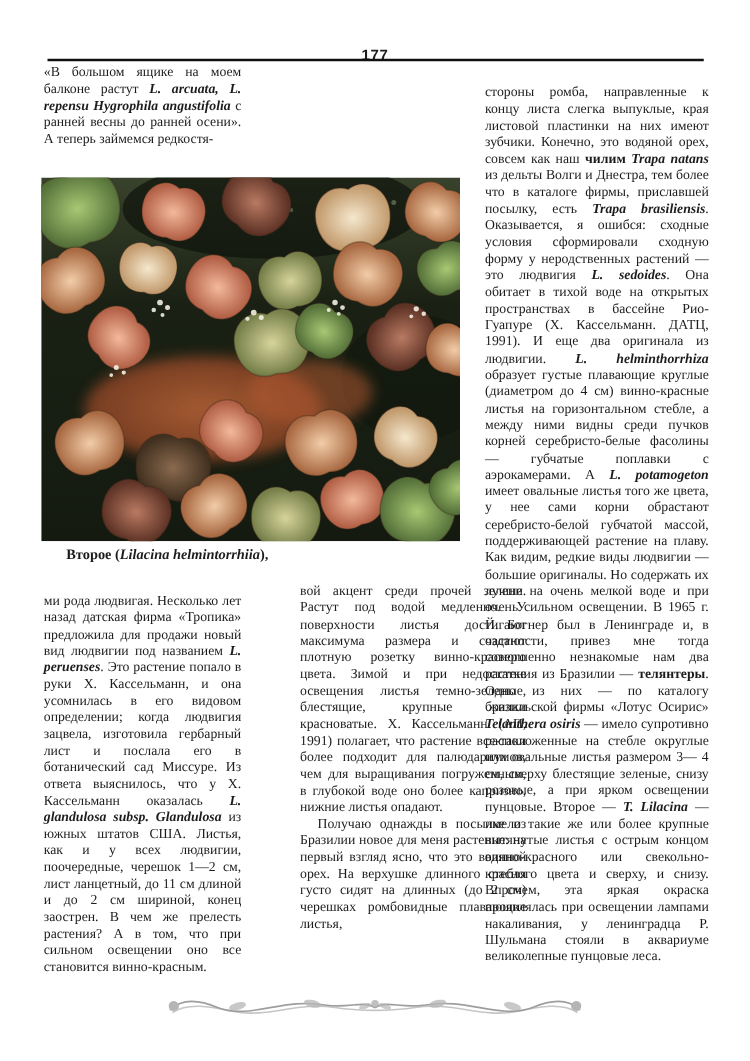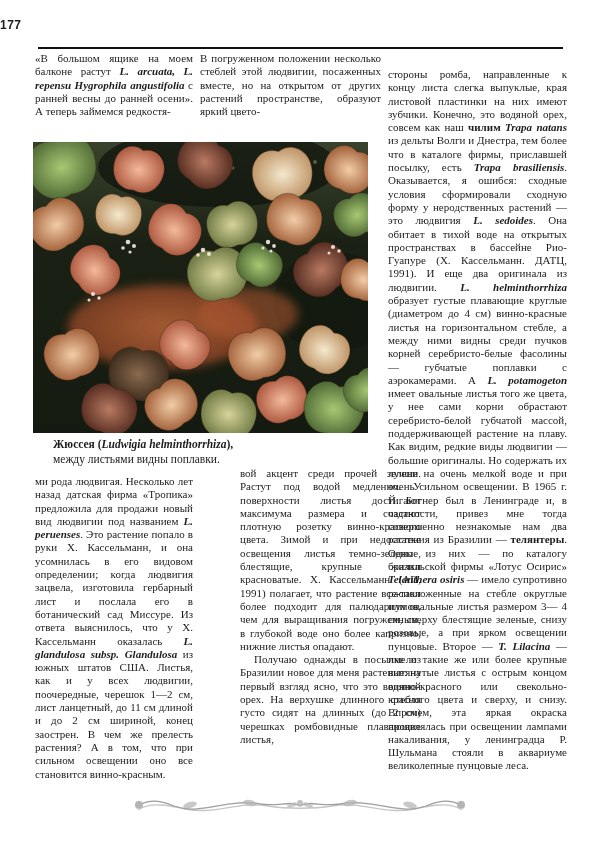--- a/index.html
+++ b/index.html
@@ -6,22 +6,22 @@
   .page{
     position:relative;
     width:600px;height:849px;
     margin:0 auto;
     background:#ffffff;
     font-family:"Liberation Serif", serif;
     color:#1c1c1c;
     overflow:hidden;
   }
   .pagenum{
-    position:absolute;top:18px;left:0;width:600px;
-    text-align:left;
+    position:absolute;top:37px;left:0;width:600px;
+    text-align:center;
     font-family:"Liberation Sans", sans-serif;
     font-weight:bold;font-size:12px;letter-spacing:.5px;
   }
   .rule{
     position:absolute;top:47px;left:38px;width:525px;height:2px;
     background:#111;
   }
   .txt{
     position:absolute;
     font-size:11px;line-height:13.3px;
@@ -48,21 +48,20 @@
 <body>
 
 <div class="page">
 
   <div class="pagenum">177</div>
   <div class="rule"></div>
 
   <div class="txt col-left" style="top:52px;"><span>«В большом ящике на моем балконе растут </span><span class="run-bi">L. arcuata, L. repensu Hygrophila angustifolia</span><span> с ранней весны до ранней осени». А теперь займемся редкостя-</span></div>
   <div class="txt col-left" style="top:475px;"><span>ми рода людвигая. Несколько лет назад датская фирма «Тропика» предложила для продажи новый вид людвигии под названием </span><span class="run-bi">L. peruenses</span><span>. Это растение попало в руки Х. Кассельманн, и она усомнилась в его видовом определении; когда людвигия зацвела, изготовила гербарный лист и послала его в ботанический сад Миссуре. Из ответа выяснилось, что у Х. Кассельманн оказалась </span><span class="run-bi">L. glandulosa subsp. Glandulosa</span><span> из южных штатов США. Листья, как и у всех людвигии, поочередные, черешок 1—2 см, лист ланцетный, до 11 см длиной и до 2 см шириной, конец заострен. В чем же прелесть растения? А в том, что при сильном освещении оно все становится винно-красным.</span></div>
 
-  <div class="txt col-mid" style="top:52px;"><span>В погруженном положении несколько стеблей этой людвигии, посаженных вместе, но на открытом от других растений пространстве, образуют яркий цвето-</span></div>
   <div class="txt col-mid" style="top:467px;margin-left:40px;">
     <div><span>вой акцент среди прочей зелени. Растут под водой медленно. У поверхности листья достигают максимума размера и создают плотную розетку винно-красного цвета. Зимой и при недостатке освещения листья темно-зеленые, блестящие, крупные жилки красноватые. Х. Кассельманн (АП, 1991) полагает, что растение все-таки более подходит для палюдариумов, чем для выращивания погруженным, в глубокой воде оно более капризно, нижние листья опадают.</span></div>
     <div class="indent"><span>Получаю однажды в посылке из Бразилии новое для меня растение: на первый взгляд ясно, что это водяной орех. На верхушке длинного стебля густо сидят на длинных (до 2 см) черешках ромбовидные плавающие листья,</span></div>
   </div>
 
   <div class="txt col-right" style="top:52px;"><span>стороны ромба, направленные к концу листа слегка выпуклые, края листовой пластинки на них имеют зубчики. Конечно, это водяной орех, совсем как наш </span><span class="run-b">чилим </span><span class="run-bi">Trapa natans</span><span> из дельты Волги и Днестра, тем более что в каталоге фирмы, приславшей посылку, есть </span><span class="run-bi">Trapa brasiliensis</span><span>. Оказывается, я ошибся: сходные условия сформировали сходную форму у неродственных растений — это людвигия </span><span class="run-bi">L. sedoides</span><span>. Она обитает в тихой воде на открытых пространствах в бассейне Рио-Гуапуре (Х. Кассельманн. ДАТЦ, 1991). И еще два оригинала из людвигии. </span><span class="run-bi">L. helminthorrhiza</span><span> образует густые плавающие круглые (диаметром до 4 см) винно-красные листья на горизонтальном стебле, а между ними видны среди пучков корней серебристо-белые фасолины — губчатые поплавки с аэрокамерами. А </span><span class="run-bi">L. potamogeton</span><span> имеет овальные листья того же цвета, у нее сами корни обрастают серебристо-белой губчатой массой, поддерживающей растение на плаву. Как видим, редкие виды людвигии — большие оригиналы. Но содержать их лучше на очень мелкой воде и при очень сильном освещении. В 1965 г. Й. Богнер был в Ленинграде и, в частности, привез мне тогда совершенно незнакомые нам два растения из Бразилии — </span><span class="run-b">телянтеры</span><span>. Одно из них — по каталогу бразильской фирмы «Лотус Осирис» </span><span class="run-bi">Telanthera osiris</span><span> — имело супротивно расположенные на стебле округлые или овальные листья размером 3— 4 см, сверху блестящие зеленые, снизу розовые, а при ярком освещении пунцовые. Второе — </span><span class="run-bi">T. Lilacina</span><span> — имело такие же или более крупные вытянутые листья с острым концом винно-красного или свекольно-красного цвета и сверху, и снизу. Впрочем, эта яркая окраска проявлялась при освещении лампами накаливания, у ленинградца Р. Шульмана стояли в аквариуме великолепные пунцовые леса.</span></div>
 
   <div class="photo">
     <svg width="335" height="291" viewBox="0 0 335 291" preserveAspectRatio="none">
       <defs>
@@ -175,22 +174,21 @@
           <circle cx="306" cy="109" r="1.8"></circle>
           <circle cx="296" cy="111" r="1.5"></circle>
         <circle cx="60" cy="152" r="2"></circle>
           <circle cx="66" cy="156" r="1.7"></circle>
           <circle cx="56" cy="158" r="1.5"></circle>
       </g>
     </svg>
   </div>
 
   <div class="caption">
-    <div><span class="run-b">Жюссея (</span><span class="run-bi">Ludwigia helminthorrhiza</span><span class="run-b">),</span></div>
-    <div><span>между листьями видны поплавки.</span></div>
+    <div><span class="run-b">Второе (</span><span class="run-bi">Lilacina helmintorrhiia</span><span class="run-b">),</span></div>
   </div>
 
   <div class="ornament">
     <svg width="345" height="26" viewBox="0 0 345 26">
       <g stroke="#9e9e9e" fill="none" stroke-width="1.3">
         <path d="M8,15 C18,5 32,7 46,13 C72,23 98,5 132,11 C152,14 162,7 172,13 C182,7 192,14 212,11 C246,5 272,23 298,13 C312,7 326,5 336,15"></path>
         <path d="M10,17 C22,9 40,12 58,16 C86,22 110,8 140,13 C158,16 186,16 204,13 C234,8 258,22 286,16 C304,12 322,9 334,17" opacity="0.6"></path>
       </g>
       <g fill="#b5b5b5">
         <path d="M8,15 c-4,-7 5,-10 7,-4 c1,4 -4,6 -7,4 Z"></path>

